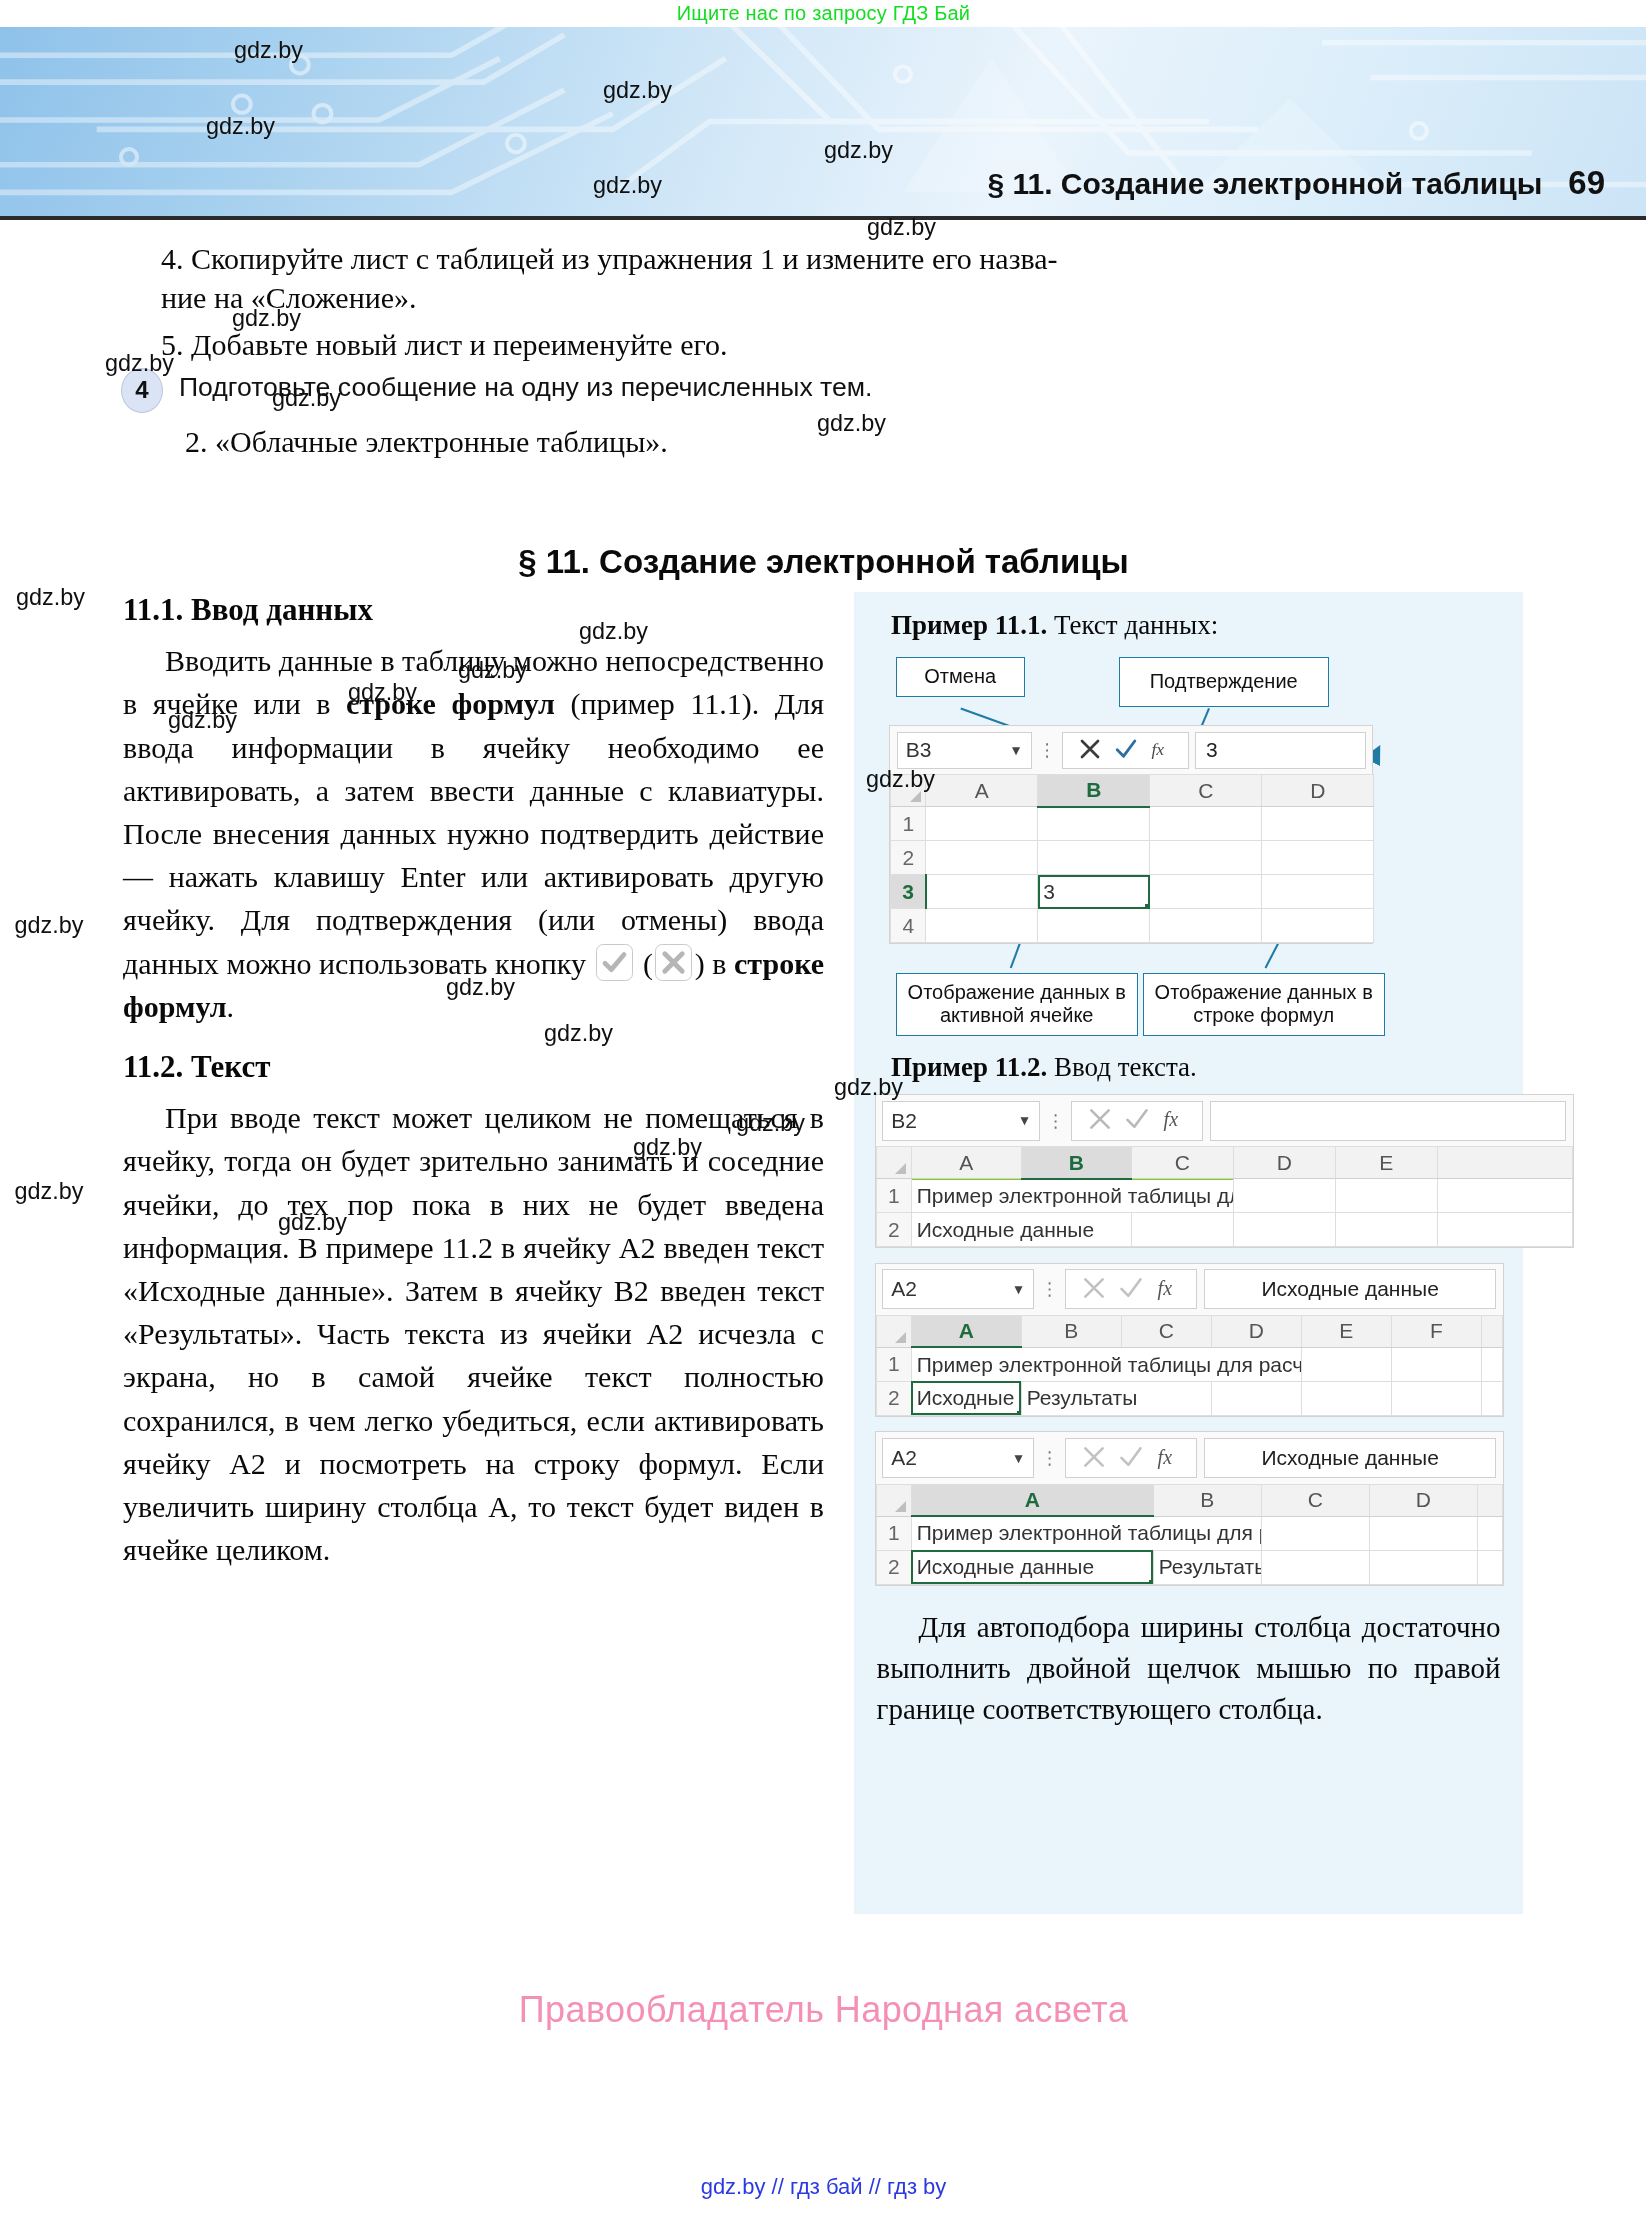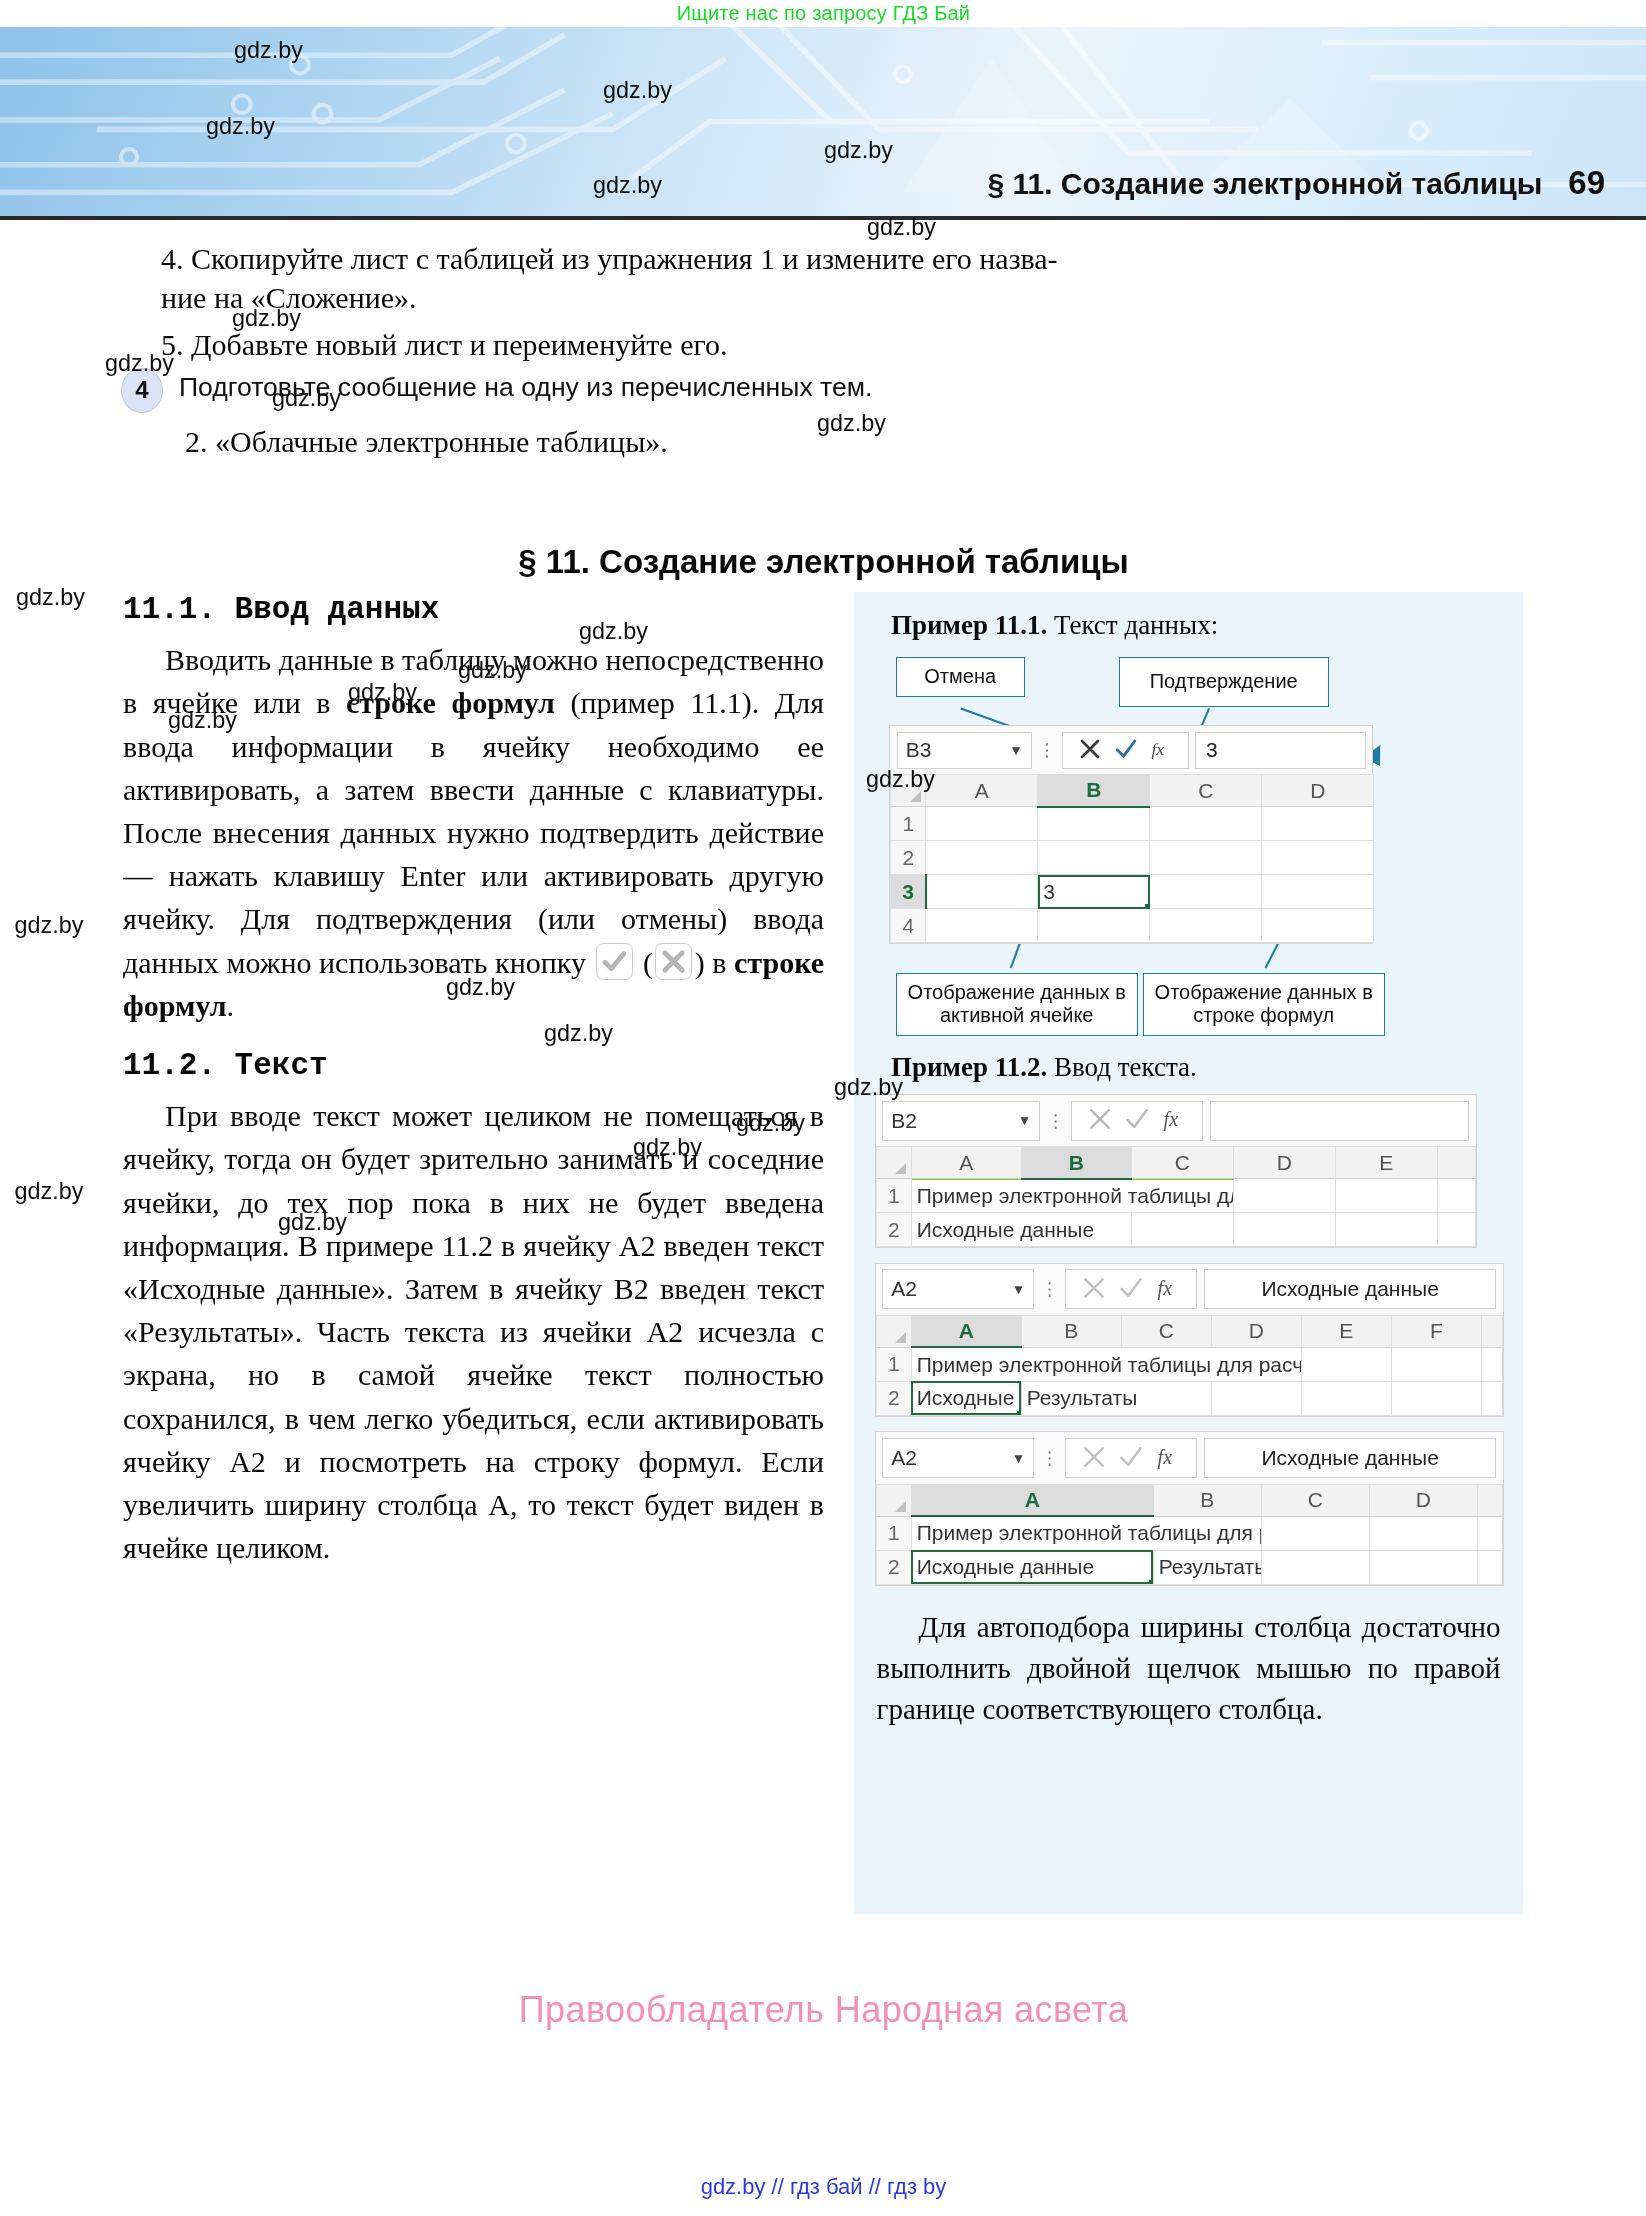--- a/index.html
+++ b/index.html
@@ -92,21 +92,21 @@
     text-align:center;
     font-family:"Liberation Sans", sans-serif;
     font-weight:700; font-size:33px; color:#0a0a0a;
   }
 
   
   .col-left{
     position:absolute; left:123px; top:371px; width:701px;
   }
   .sub-heading{
-    font-family:Liberation Mono, monospace;
+    font-family:Liberation Serif, serif;
     font-weight:700; font-size:31px; color:#080808;
     margin:0 0 11.3px 0;
   }
   .sub-heading.second{ margin-top:21px; }
   .body-par{
     font-family:"Liberation Serif", serif;
     font-size:30px; line-height:1.44; color:#0a0a0a;
     text-align:justify; text-indent:42px;
     margin:0;
     hyphens:manual;
@@ -408,21 +408,21 @@
       </div>
 
       <div class="callout co-active">Отображение данных в активной ячейке</div>
       <div class="callout co-formula">Отображение данных в строке формул</div>
     </div>
 
     <div class="fig-caption" style="margin-top:4.8px;">
       <b>Пример 11.2.</b><span> Ввод текста.</span>
     </div>
 
-    <div class="ss" style="width:602px; margin:0 0 14.5px 3.2px;">
+    <div class="ss" style="width:699px; margin:0 0 14.5px 3.2px;">
       <div class="ss-toolbar">
         <div class="ss-namebox" style="width:158px; height:40px;">
           <span>B2</span>
           <span class="ss-caret">▼</span>
         </div>
         <div class="ss-dots">⋮</div>
         <div class="ss-icons" style="height:40px;">
           <span><svg width="26" height="26" viewBox="0 0 30 30">
                 <path d="M5 5 L25 25 M25 5 L5 25" stroke="#b9b9b9" stroke-width="3" fill="none" stroke-linecap="round"></path>
               </svg></span>

